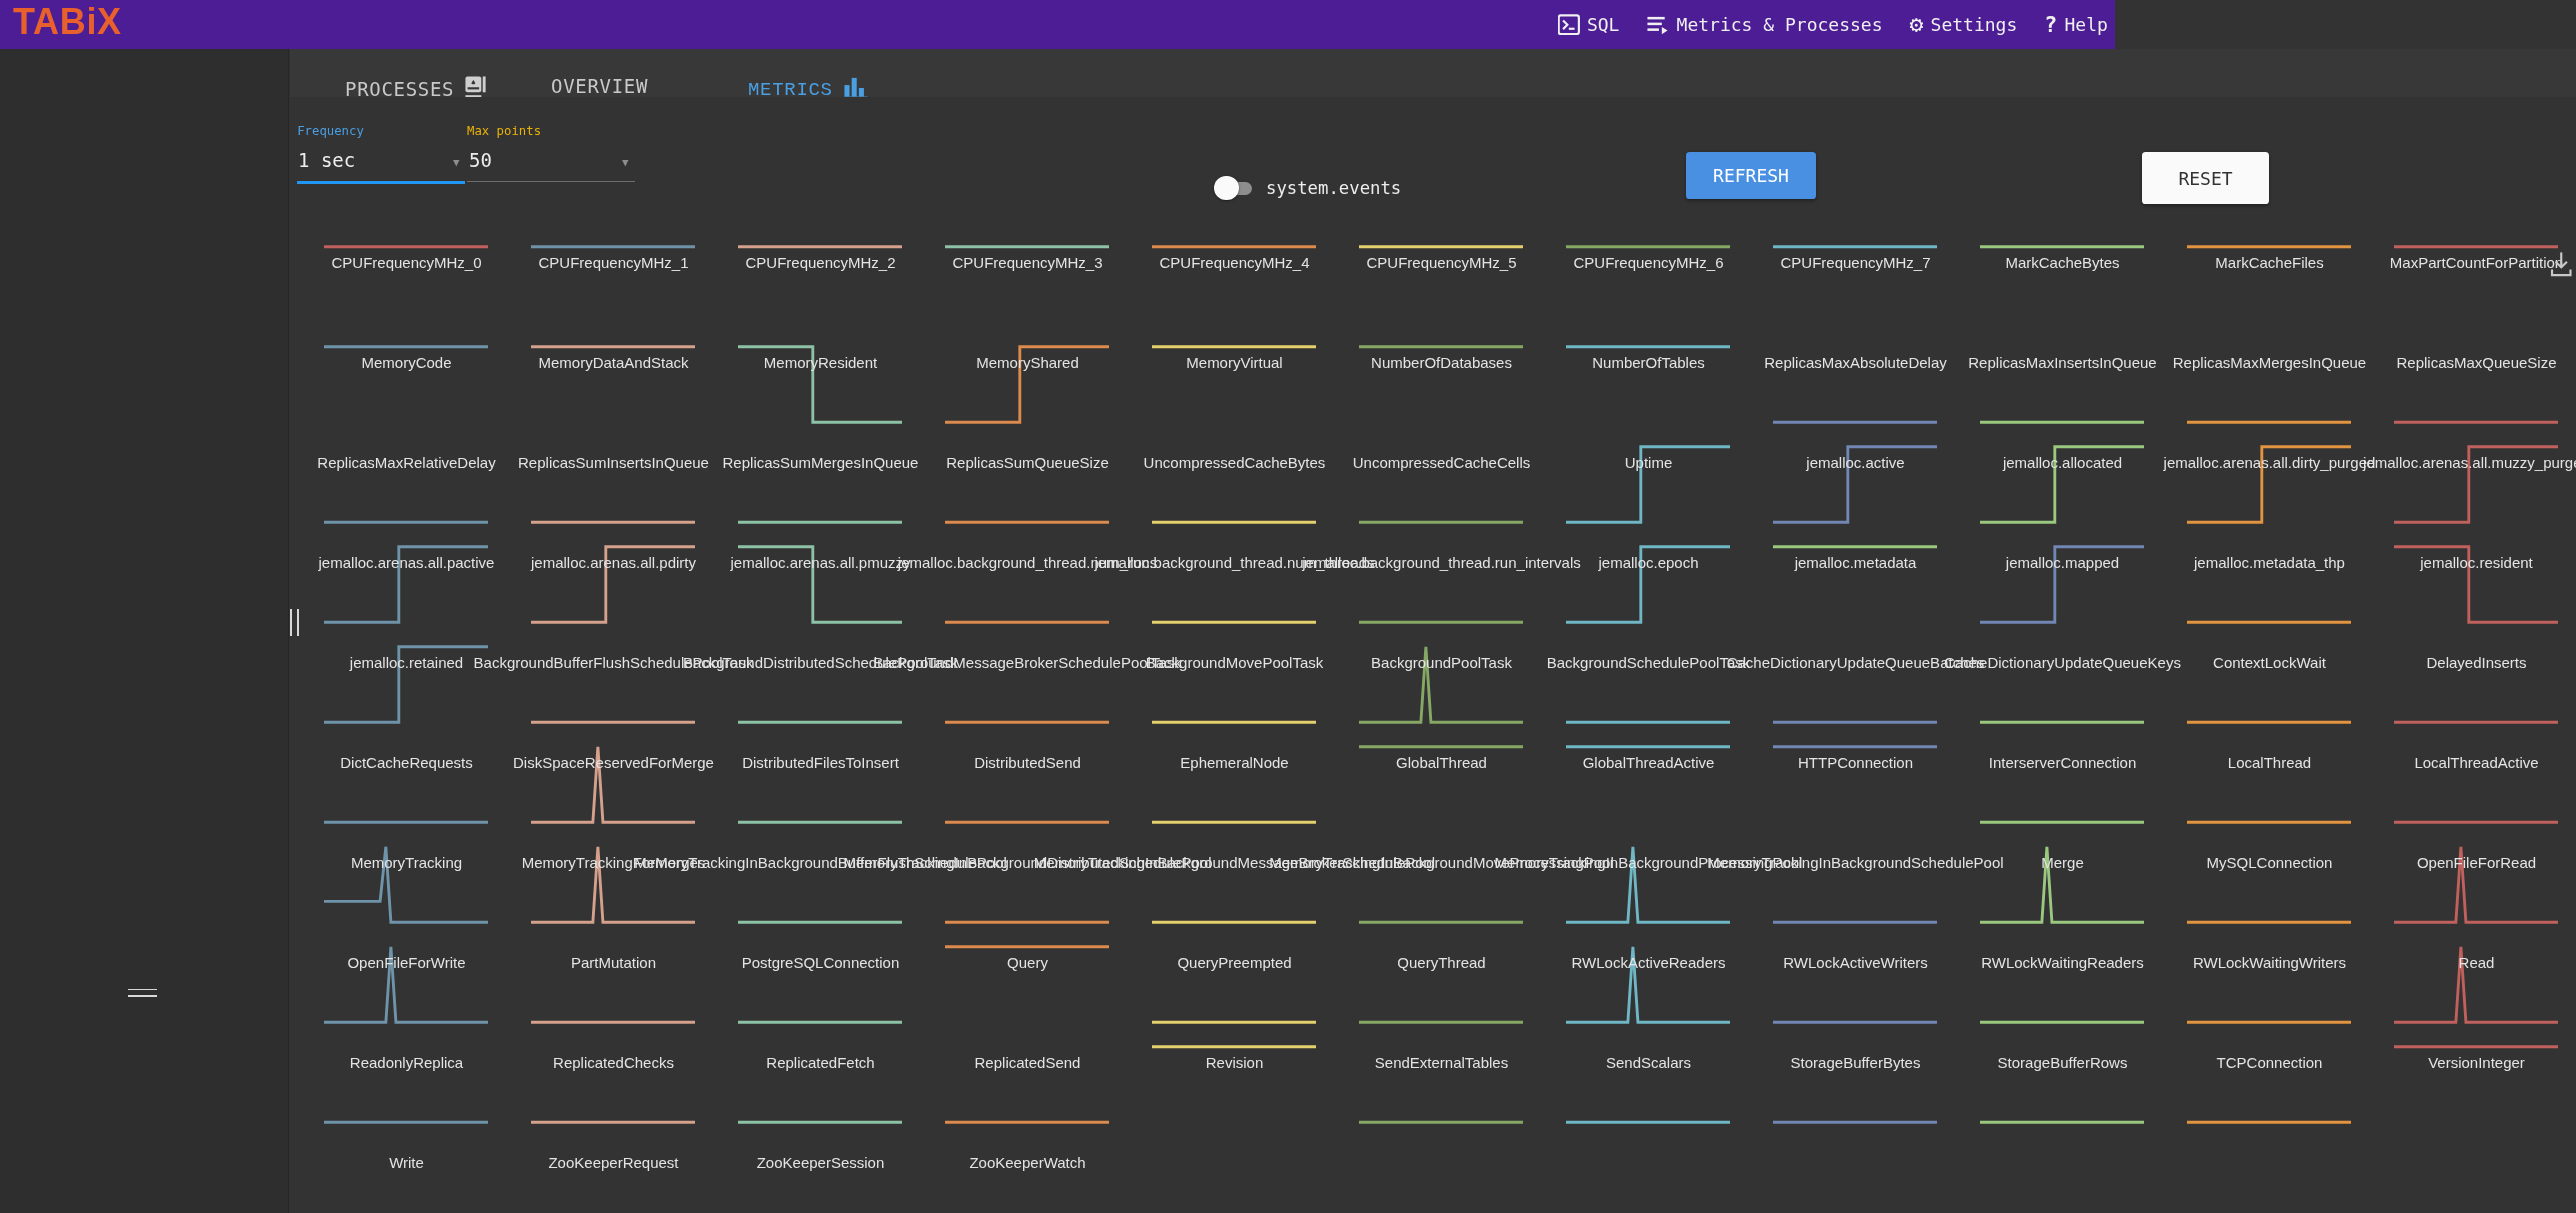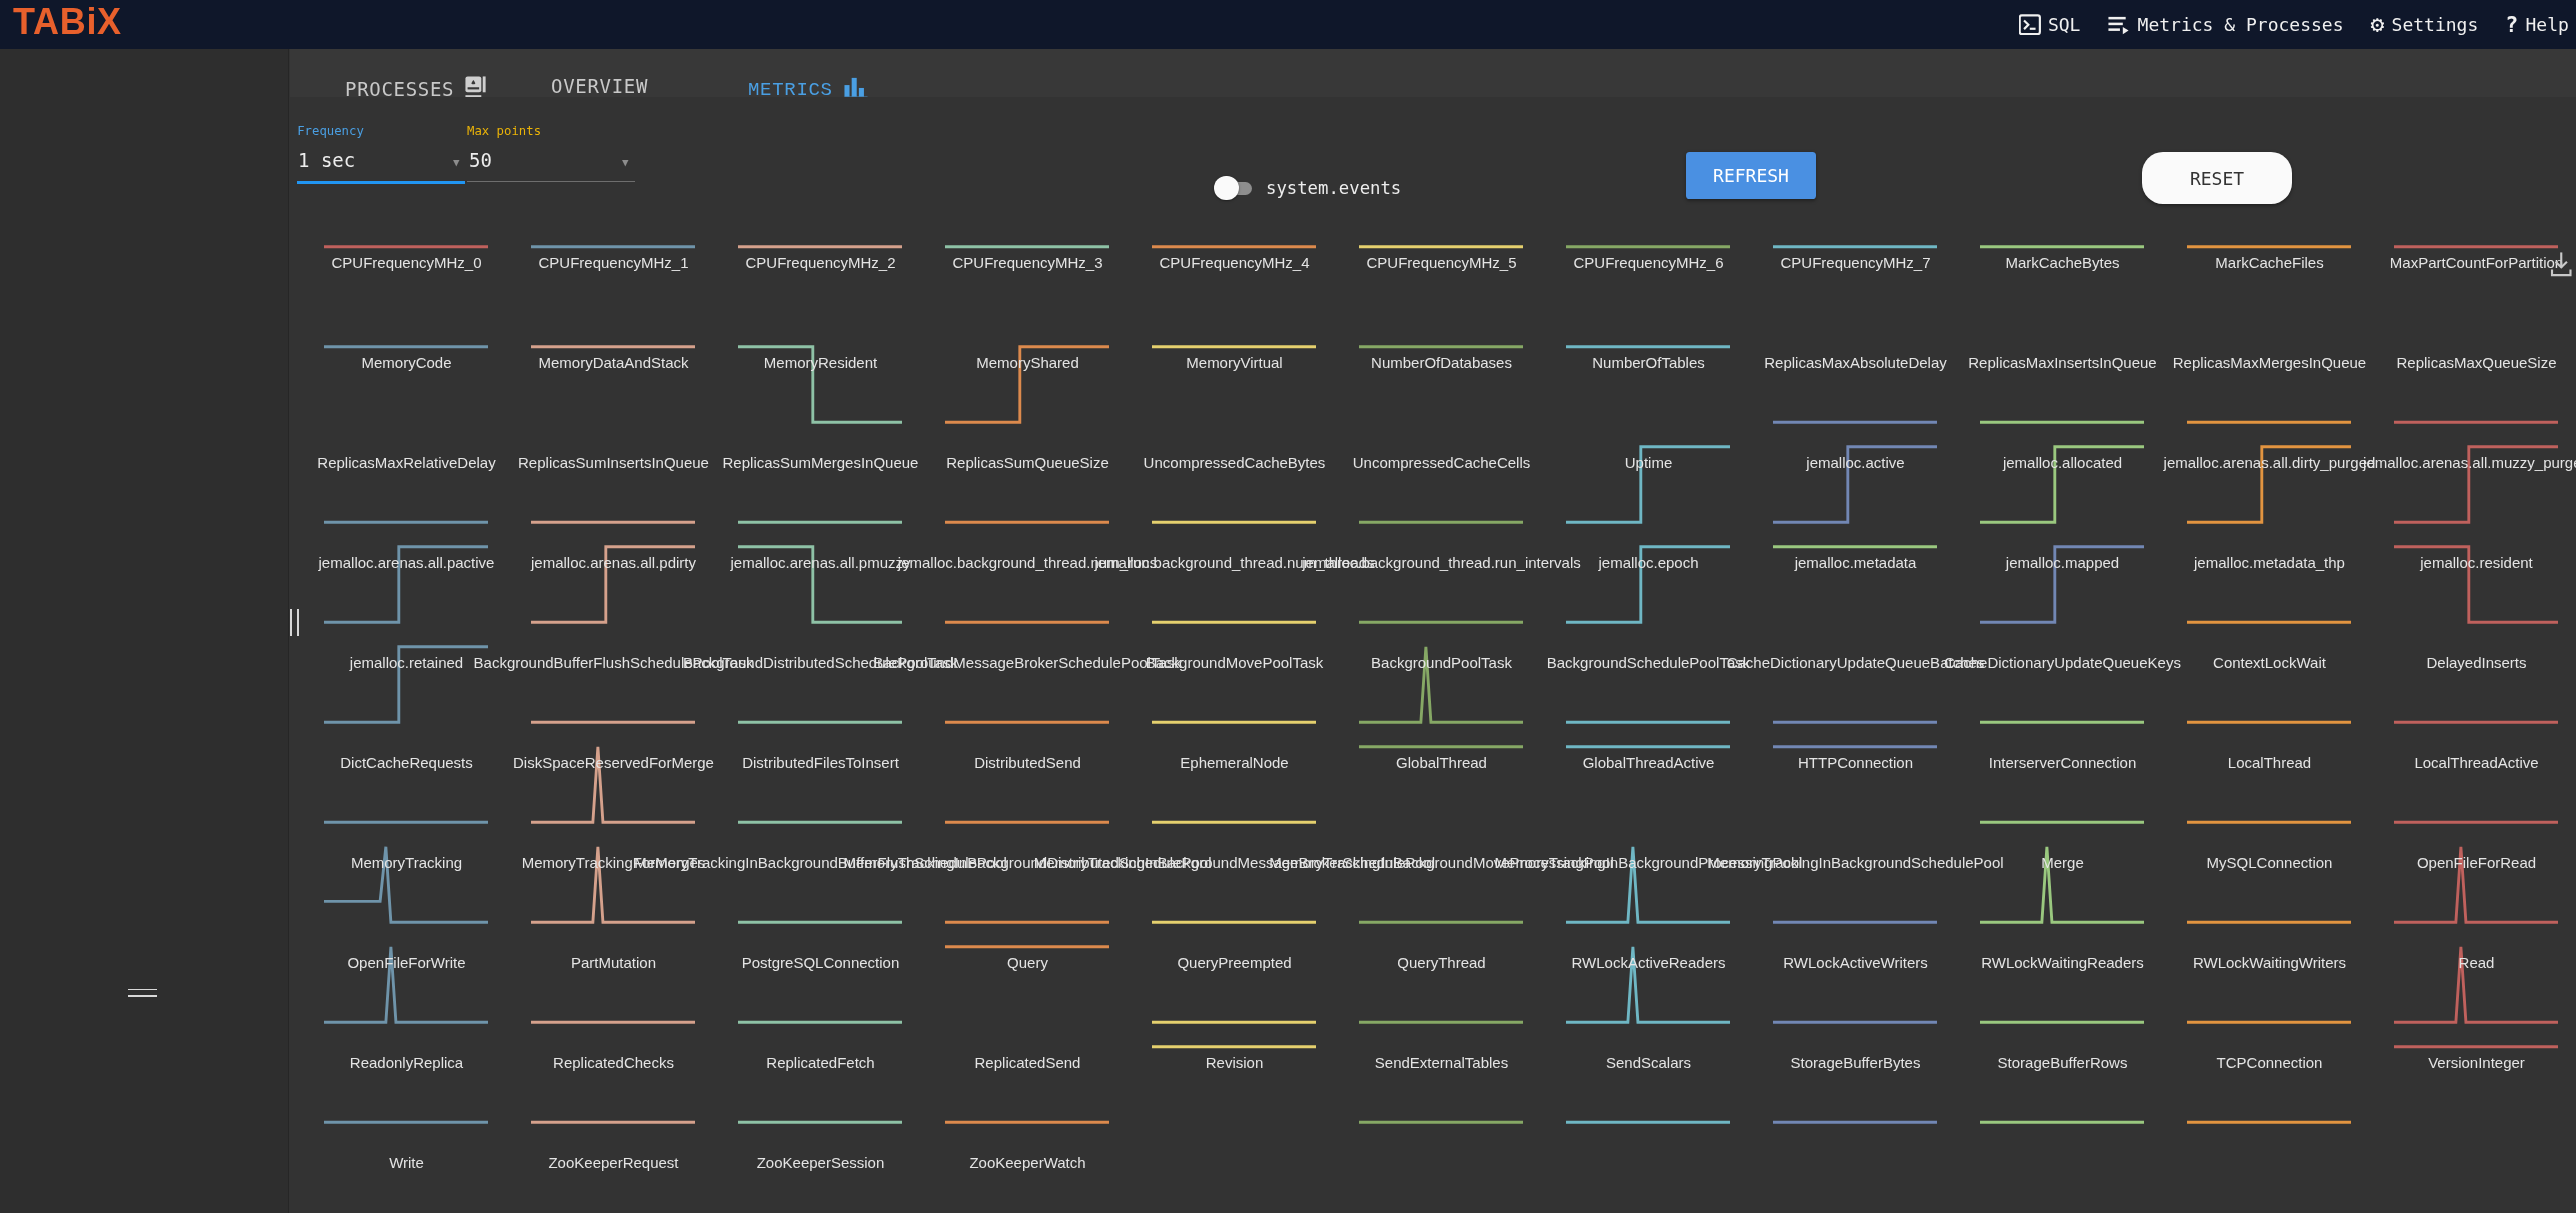--- a/index.html
+++ b/index.html
@@ -2,21 +2,21 @@
 <html style="font-size:11.5px"><head>
 <meta charset="utf-8">
 <style>
   html,body{margin:0;padding:0;}
   body{
     width:2576px;height:1214px;overflow:hidden;position:relative;
     background:#333333;
     font-family:"DejaVu Sans Mono", monospace;
   }
   
-  .topbar{position:absolute;left:0;top:0;width:2576px;height:49px;background:#0f172a;z-index:10;}
+  .topbar{position:absolute;left:0;top:0;width:2115px;height:49px;background:#4c1d95;z-index:10;}
   .logo{position:absolute;left:13px;top:1.4px;font-family:"Liberation Sans",sans-serif;
     font-weight:bold;font-size:36px;letter-spacing:0.7px;color:#e8602c;}
   .menu{position:absolute;right:7.2px;top:0;height:49px;display:flex;align-items:center;gap:27px;color:#f0f0f0;}
   .menu-item{display:flex;align-items:center;gap:7.2px;font-size:18px;cursor:pointer;white-space:nowrap;}
   .menu-item svg{display:block;}
   
   .sidebar{position:absolute;left:0;top:49px;width:288px;height:1165px;background:#2e2e2e;border-right:1.4px solid #262626;}
   .h-handle{position:absolute;left:128px;top:940px;width:29px;height:10px;}
   .h-handle div{height:1.4px;background:#d8d8d8;margin-bottom:5px;}
   .v-handle{position:absolute;left:290px;top:609px;width:13px;height:27px;display:flex;gap:5px;z-index:12;}
@@ -36,21 +36,21 @@
   .underline.gray{background:#6e6e6e;height:1.4px;}
   .caret{position:absolute;font-size:10.8px;color:#8d8d8d;}
   .switch{position:absolute;width:42px;height:26px;cursor:pointer;}
   .switch .track{position:absolute;left:8.6px;top:6.5px;width:29px;height:13px;border-radius:6.5px;background:#8e8e8e;}
   .switch .knob{position:absolute;left:0;top:0.7px;width:24.5px;height:24.5px;border-radius:50%;background:#fafafa;box-shadow:0 0.7px 2.2px rgba(0,0,0,.5);}
   .toggle-label{position:absolute;font-size:17.3px;color:#ededed;}
   .btn{position:absolute;display:flex;align-items:center;justify-content:center;
     font-family:"DejaVu Sans Mono",monospace;font-size:18px;border:none;border-radius:3.6px;cursor:pointer;
     box-shadow:0 1.4px 3.6px rgba(0,0,0,.35);}
   .btn.primary{left:1686px;top:151px;width:130px;height:47px;background:#4a90e2;color:#ffffff;}
-  .btn.flat{left:2142px;top:152px;width:150px;height:52px;background:#fafafa;color:#333333;border-radius:21px;}
+  .btn.flat{left:2142px;top:152px;width:127px;height:52px;background:#fafafa;color:#333333;}
   
   .grid{position:absolute;left:303px;top:245px;width:2275px;
     display:grid;grid-template-columns:repeat(11,207px);grid-auto-rows:100px;z-index:1;}
   .cell{position:relative;}
   .cell svg{position:absolute;left:21px;top:0;overflow:visible;}
   .cell .title{position:absolute;left:50%;top:9.4px;transform:translateX(-50%);
     white-space:nowrap;font-family:"Liberation Sans",sans-serif;font-size:15px;color:#e4e4e4;z-index:2;}
   .dl-icon{position:absolute;left:2549px;top:251px;cursor:pointer;z-index:5;}
 </style>
 </head>

